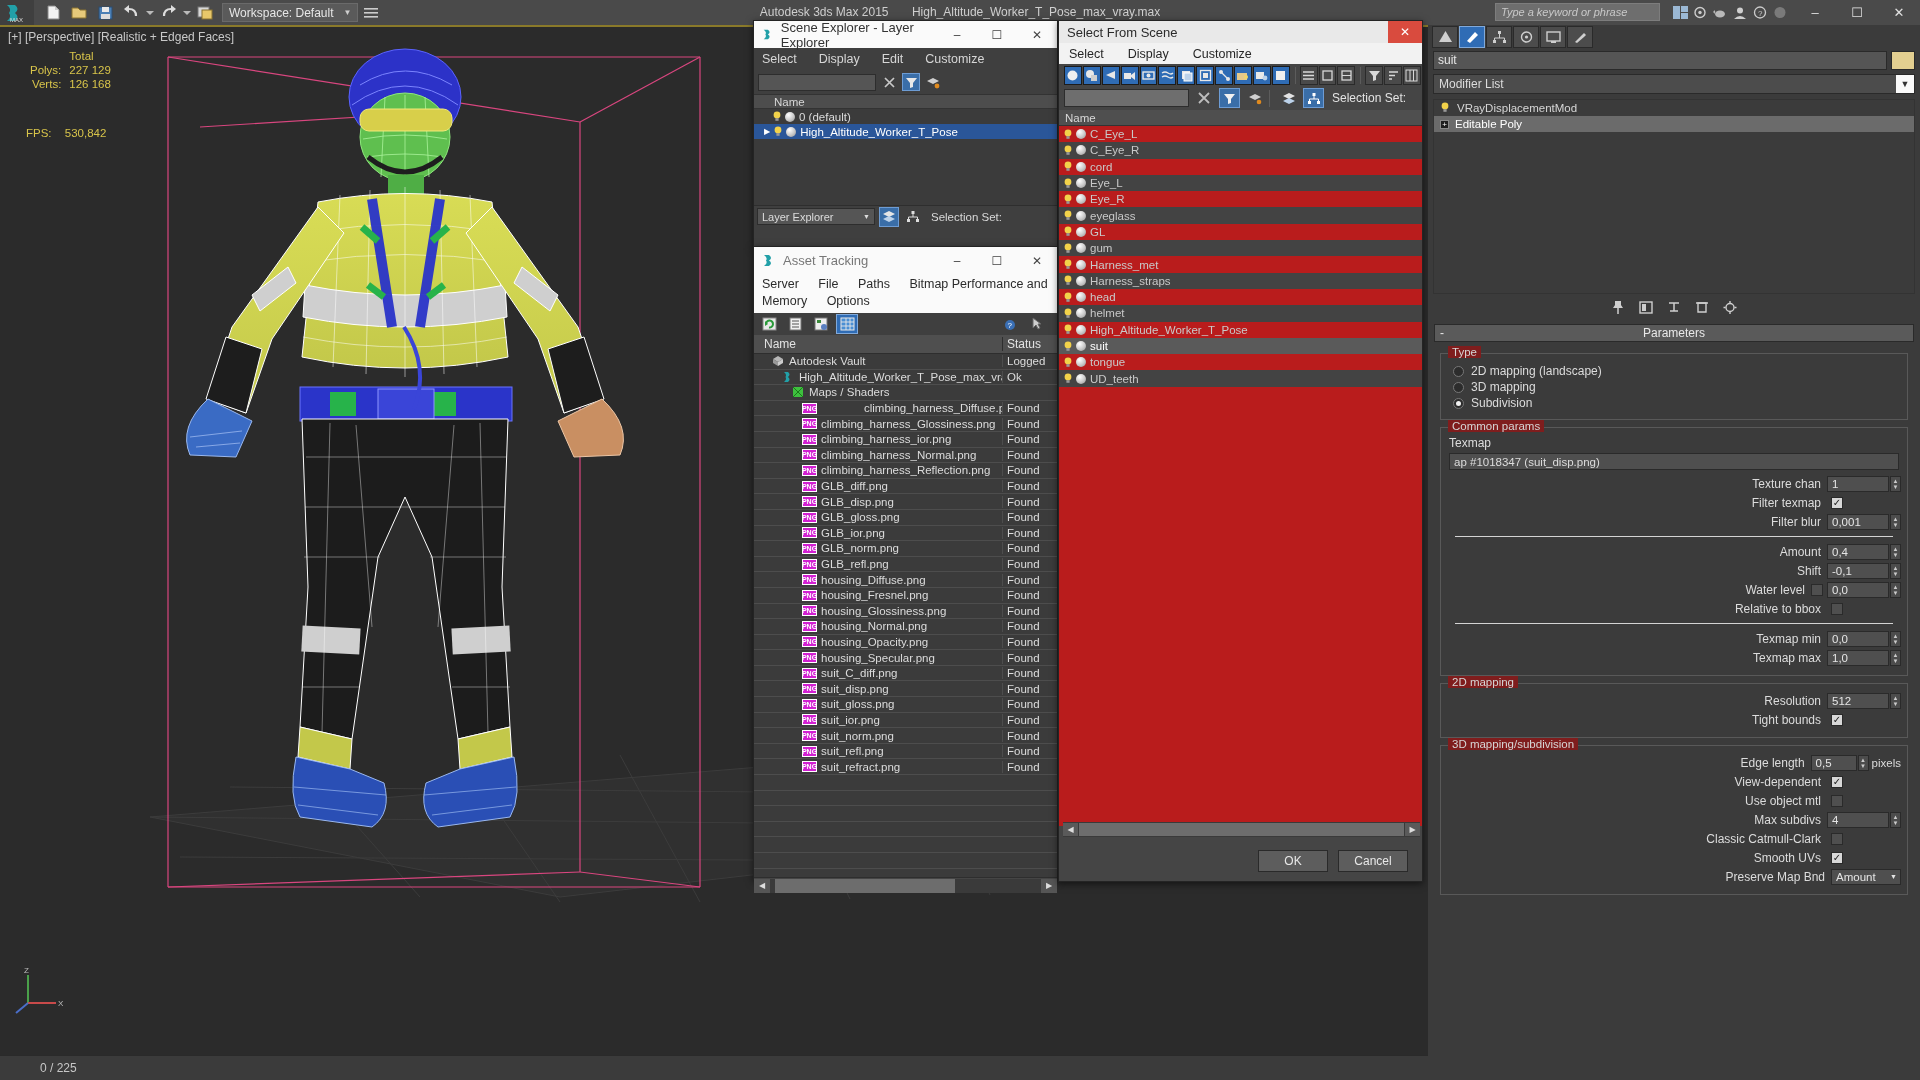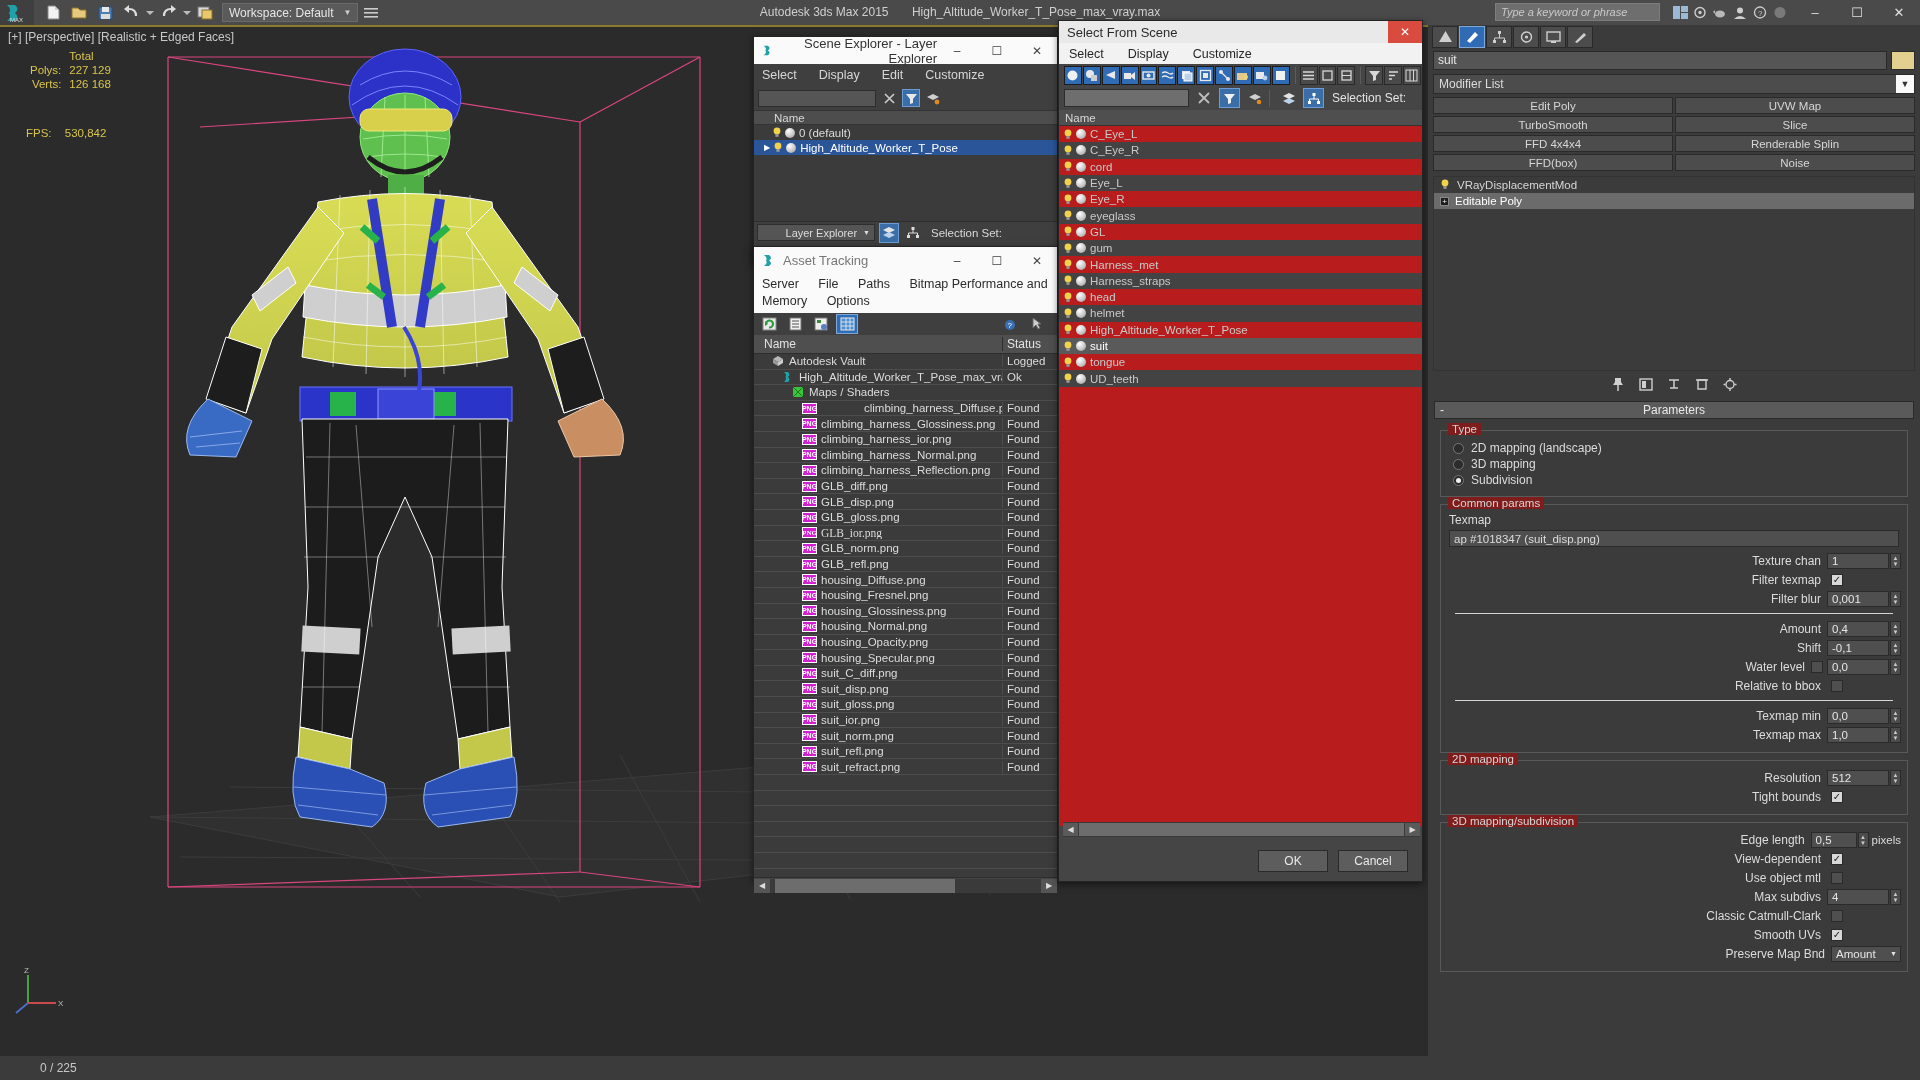--- a/index.html
+++ b/index.html
@@ -57,21 +57,21 @@
     color:#333; font-size:13px; padding-left:8px; }
   .win-title .ttl { margin-left:7px; }
   .win-title .wbtns { margin-left:auto; display:flex; }
   .win-title .wbtns div { width:40px; height:27px; display:flex; align-items:center;
     justify-content:center; color:#444; font-size:12px; }
   .menubar { height:22px; background:#3f3f3f; display:flex; align-items:center;
     padding-left:8px; color:#d7d7d7; font-size:12.5px; }
   .menubar span { margin-right:22px; }
 
   
-  #layer-explorer { left:753px; top:36px; width:305px; height:228px;text-align:right; }
+  #layer-explorer { left:753px; top:20px; width:305px; height:228px; }
   .le-toolbar { height:24px; background:#3f3f3f; display:flex; align-items:center; padding:0 4px; }
   .le-input { width:118px; height:17px; background:#555; border:1px solid #2d2d2d; }
   .ibtn { width:18px; height:18px; margin-left:4px; display:flex; align-items:center; justify-content:center; }
   .ibtn.on { background:#3a6ea8; border:1px solid #6d9cd4; }
   .le-head { height:15px; background:#4d4d4d; border-top:1px solid #333; border-bottom:1px solid #333;
     color:#d7d7d7; font-size:11.5px; padding-left:20px; display:flex; align-items:center; }
   .le-list { background:#3b3b3b; height:96px; }
   .le-row { height:15px; display:flex; align-items:center; font-size:11.5px; color:#dcdcdc;
     padding-left:6px; }
   .le-row.sel { background:#2a5699; color:#fff; }
@@ -735,21 +735,21 @@
           <div class="s">Found</div>
         </div>
         <div class="at-row">
           <div class="n" style="padding-left: 48px;">
             <span class="png-ico">PNG</span>
             <span>GLB_gloss.png</span>
           </div>
           <div class="s">Found</div>
         </div>
         <div class="at-row">
-          <div class="n" style="padding-left: 48px; font-family: Liberation Serif, serif;">
+          <div class="n" style="padding-left: 48px;">
             <span class="png-ico">PNG</span>
             <span>GLB_ior.png</span>
           </div>
           <div class="s">Found</div>
         </div>
         <div class="at-row">
           <div class="n" style="padding-left: 48px;">
             <span class="png-ico">PNG</span>
             <span>GLB_norm.png</span>
           </div>
@@ -1221,30 +1221,20 @@
     <div class="cp-name">
       <input value="suit" style="">
       <div class="cp-swatch"></div>
     </div>
 
     <div class="cp-modlist">
       <span>Modifier List</span>
       <span class="arr">▼</span>
     </div>
 
-    <div class="cp-btngrid" id="modbuttons">
-        <div>Edit Poly</div>
-        <div>UVW Map</div>
-        <div>TurboSmooth</div>
-        <div>Slice</div>
-        <div>FFD 4x4x4</div>
-        <div>Renderable Splin</div>
-        <div>FFD(box)</div>
-        <div>Noise</div>
-      </div>
 
     <div class="cp-stack" id="modstack">
         <div class="cp-stack-row">
           <span class="bulbsm"><svg width="10" height="11" viewBox="0 0 10 11">
               <circle cx="5" cy="4" r="3.4" fill="#f2d24a"></circle>
               <rect x="3.4" y="7.2" width="3.2" height="2.6" fill="#9a9a9a"></rect>
             </svg></span>
           <span>VRayDisplacementMod</span>
         </div>
         <div class="cp-stack-row sel">

